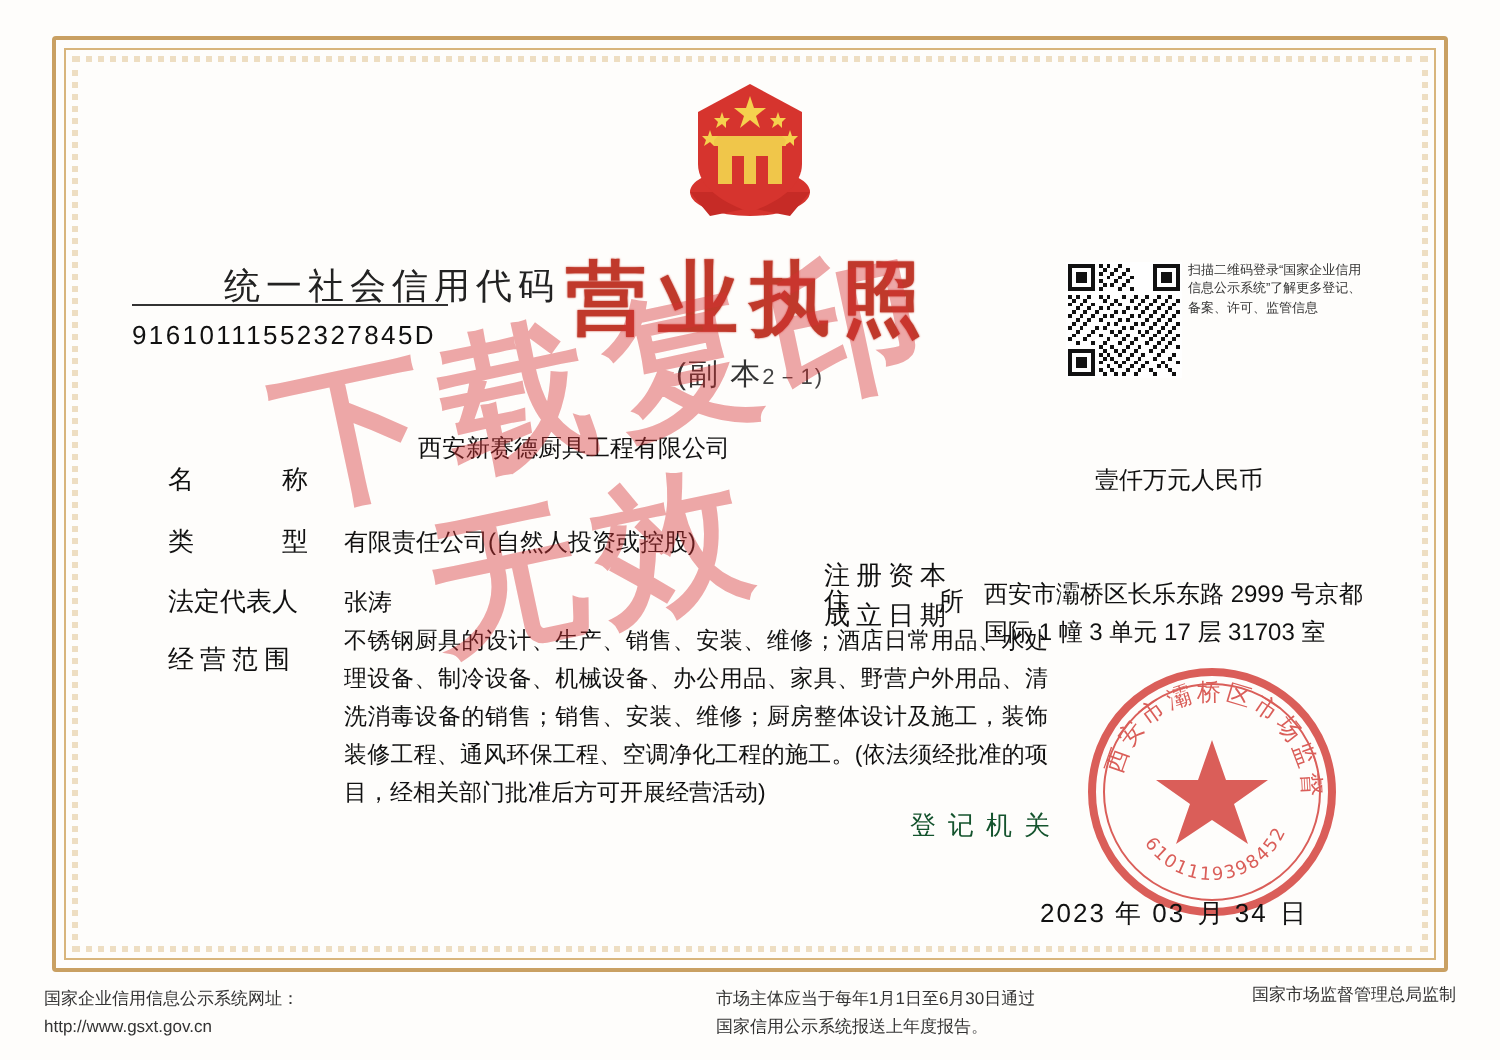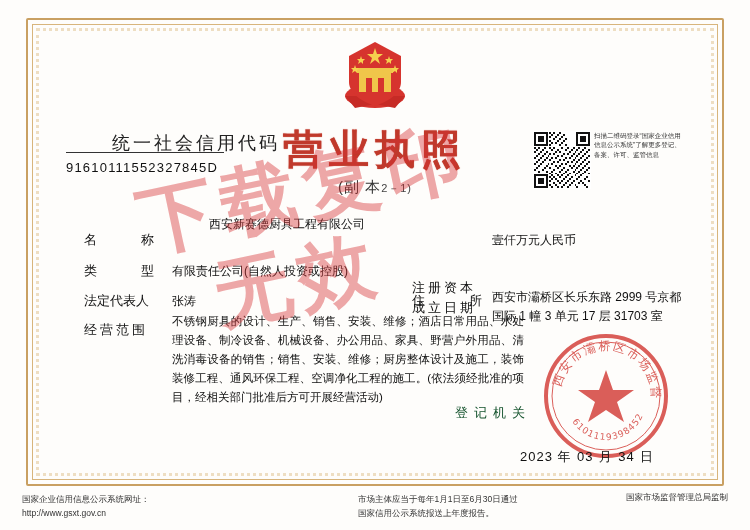--- a/index.html
+++ b/index.html
@@ -184,21 +184,20 @@
     position: absolute;
     left: 520px;
     top: 448px;
     font-size: 13px;
     color: #111;
     letter-spacing: 1px;
   }
   .date-line span.num {
     display: inline-block;
     min-width: 18px;
-    text-align: center;
   }
 
   
   .seal {
     position: absolute;
     left: 540px;
     top: 330px;
     width: 132px;
     height: 132px;
     opacity: .78;
@@ -507,21 +506,21 @@
   <div class="field-label left-col-label" style="top:262px;">类　　型</div>
   <div class="field-value left-col-value" style="top:262px;">有限责任公司(自然人投资或控股)</div>
 
   <div class="field-label left-col-label" style="top:292px; letter-spacing:0px;">法定代表人</div>
   <div class="field-value left-col-value" style="top:292px;">张涛</div>
 
   <div class="field-label left-col-label" style="top:321px; letter-spacing:3px;">经营范围</div>
   <div class="scope-value">不锈钢厨具的设计、生产、销售、安装、维修；酒店日常用品、水处理设备、制冷设备、机械设备、办公用品、家具、野营户外用品、清洗消毒设备的销售；销售、安装、维修；厨房整体设计及施工，装饰装修工程、通风环保工程、空调净化工程的施工。(依法须经批准的项目，经相关部门批准后方可开展经营活动)</div>
 
   <div class="field-label right-col-label" style="top:231px; letter-spacing:3px;margin-top:48px;">注册资本</div>
-  <div class="field-value right-col-value" style="top:231px;">壹仟万元人民币</div>
+  <div class="field-value right-col-value" style="top:231px;text-align:center;">壹仟万元人民币</div>
 
   <div class="field-label right-col-label" style="top:262px; letter-spacing:3px;margin-top:37px;">成立日期</div>
 
   <div class="field-label right-col-label" style="top:292px;">住　　所</div>
   <div class="field-value right-col-value" style="top:288px;">西安市灞桥区长乐东路 2999 号京都国际 1 幢 3 单元 17 层 31703 室</div>
 
   <div class="reg-authority">登记机关</div>
 
   <div class="seal">
     <svg width="132" height="132" viewBox="0 0 132 132" xmlns="http://www.w3.org/2000/svg">

